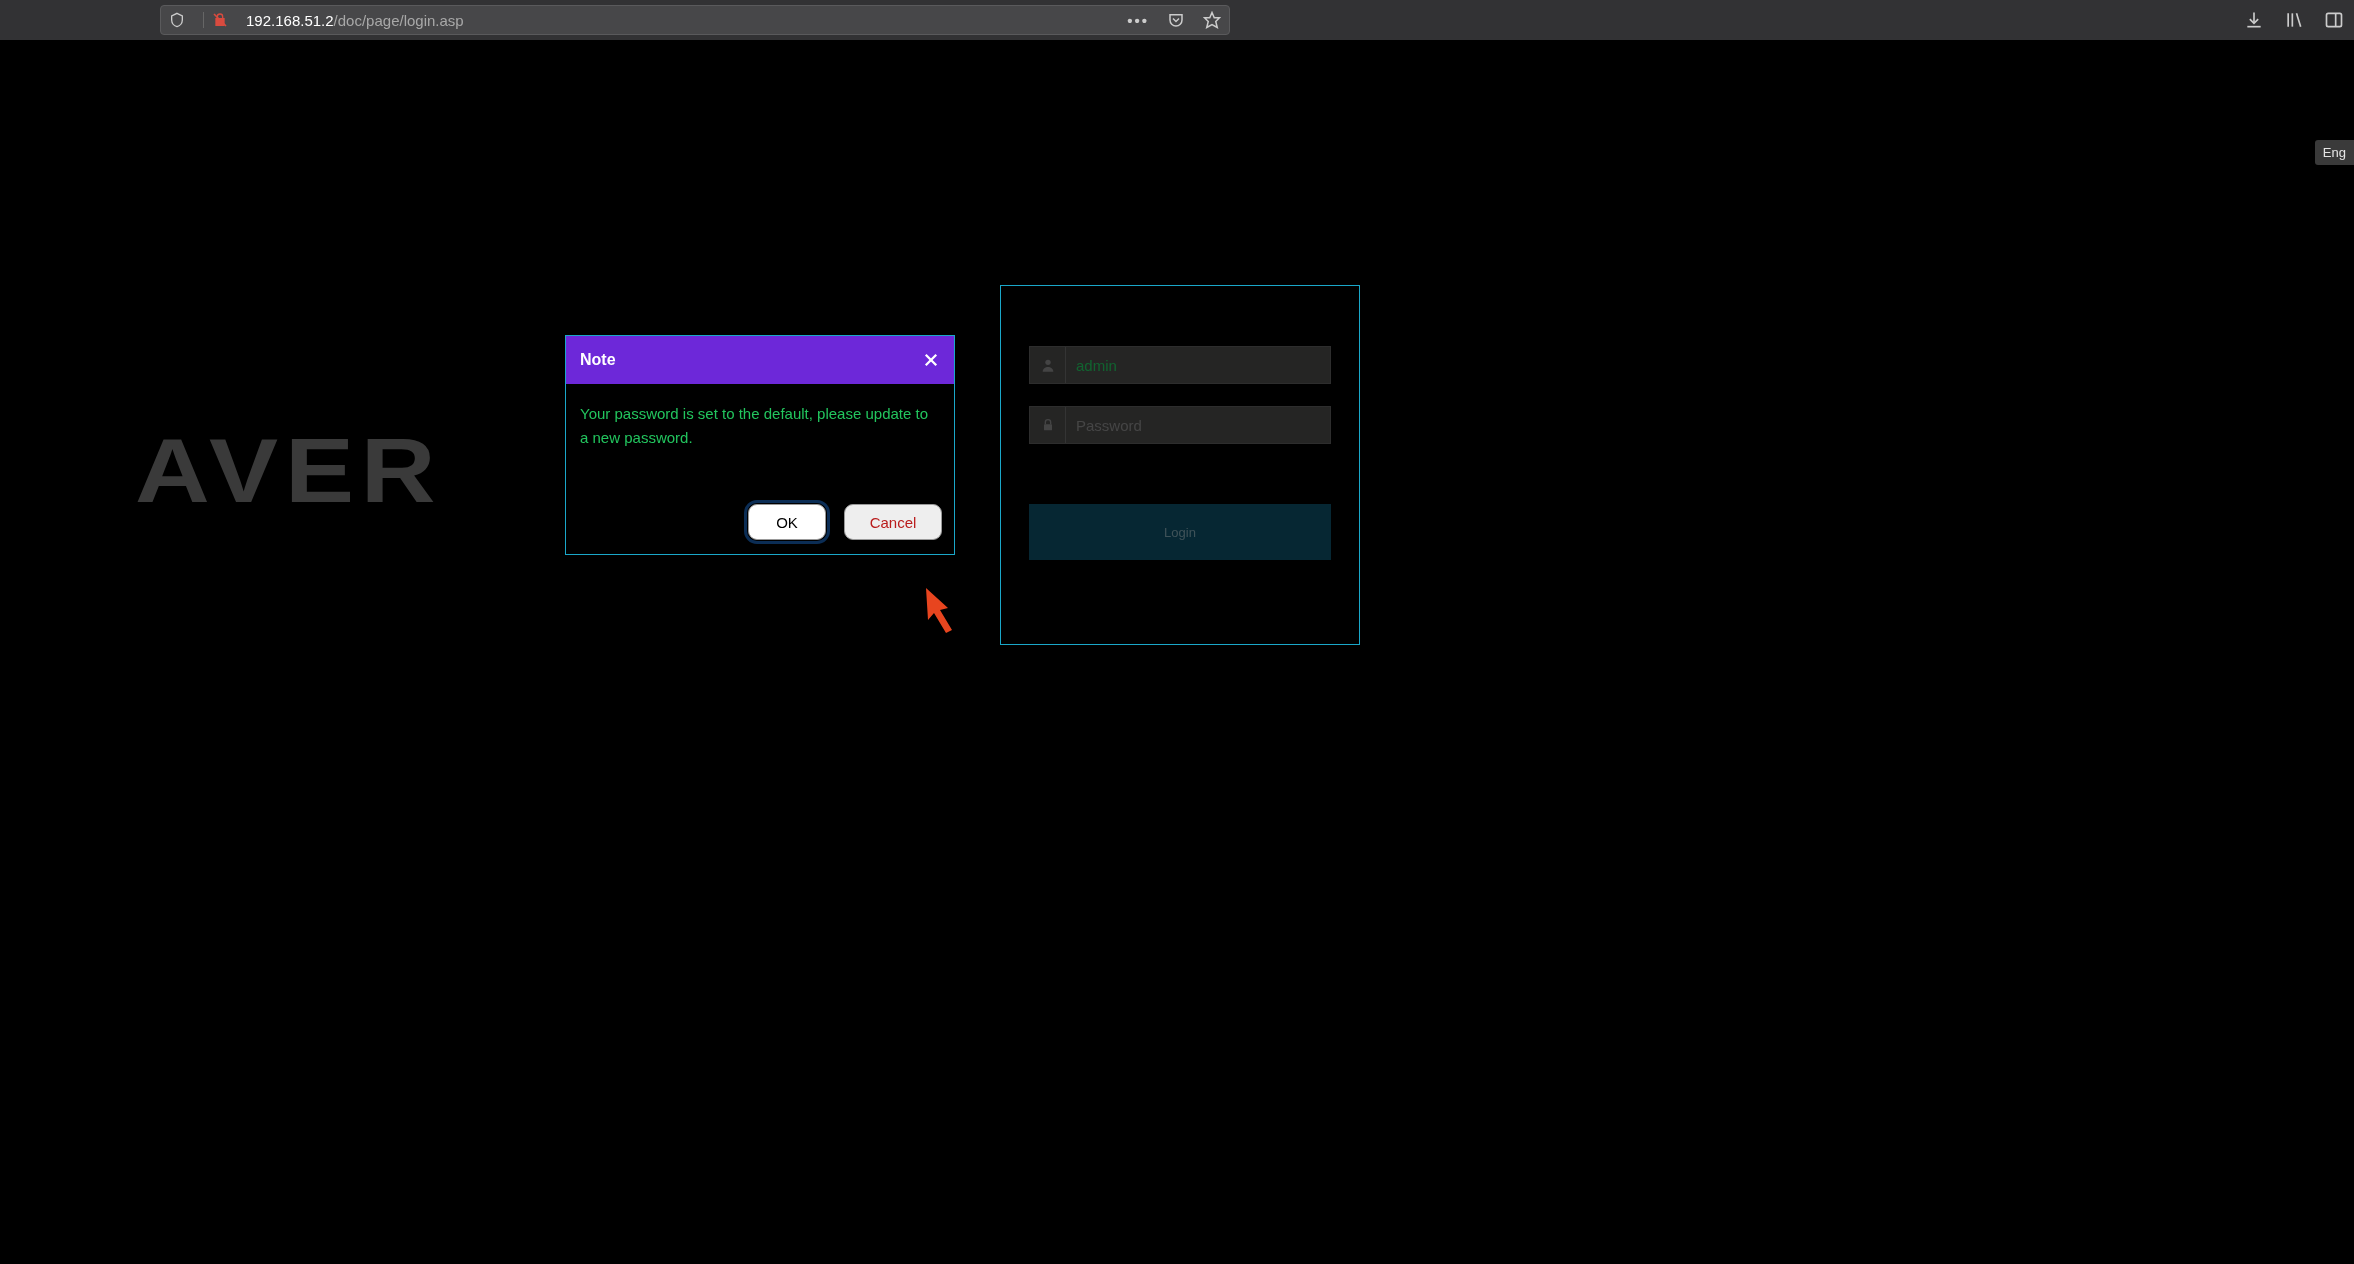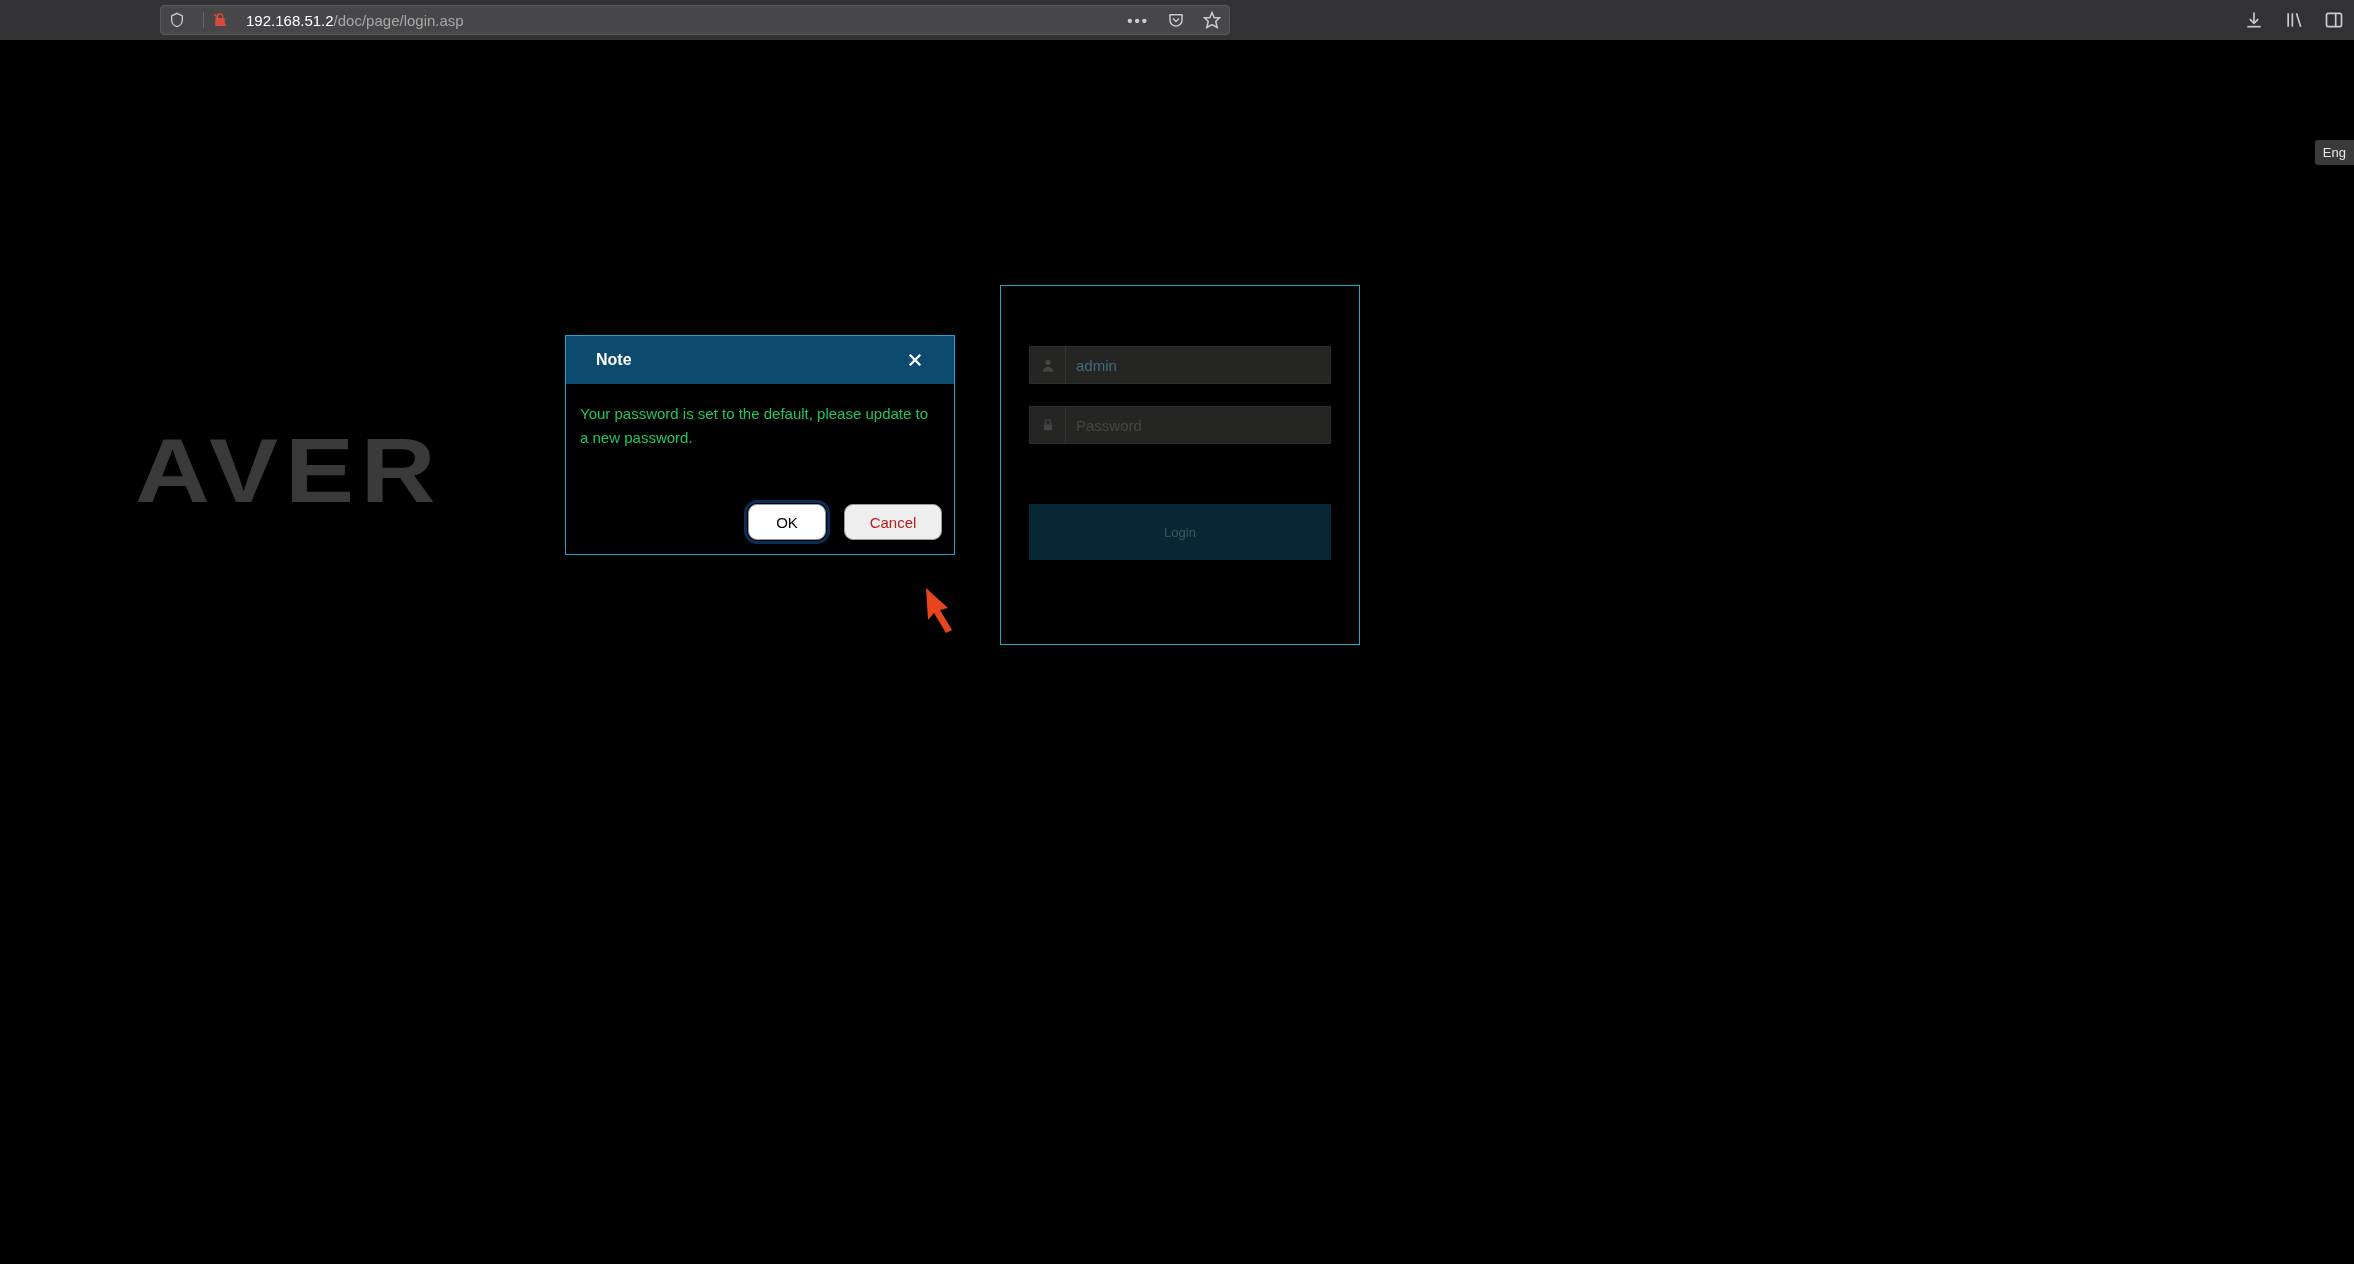--- a/index.html
+++ b/index.html
@@ -101,21 +101,21 @@
     justify-content: center;
     border-right: 1px solid #686868;
     color: #888;
     height: 100%;
   }
   .field input {
     flex: 1;
     background: transparent;
     border: none;
     outline: none;
-    color: #7dd3fc;
+    color: #22c55e;
     font-size: 15px;
     padding: 12px 10px;
     height: 100%;
   }
   .field input::placeholder { color: #8a8a8a; }
   .login-btn {
     margin-top: 38px;
     width: 100%;
     height: 56px;
     background: #0c4e66;
@@ -130,25 +130,25 @@
     position: absolute;
     left: 565px;
     top: 295px;
     width: 390px;
     background: #000;
     border: 1px solid #1aa7c9;
     z-index: 10;
   }
   .modal-header {
     height: 48px;
-    background: #0c4a6e;
+    background: #6d28d9;
     display: flex;
     align-items: center;
     justify-content: space-between;
-    padding: 0 30px;
+    padding: 0 14px;
     color: #fff;
     font-weight: bold;
     font-size: 16px;
   }
   .modal-close { cursor: pointer; display:flex; }
   .modal-body {
     padding: 18px 14px 8px 14px;
     color: #22c55e;
     font-size: 15px;
     line-height: 1.6;

